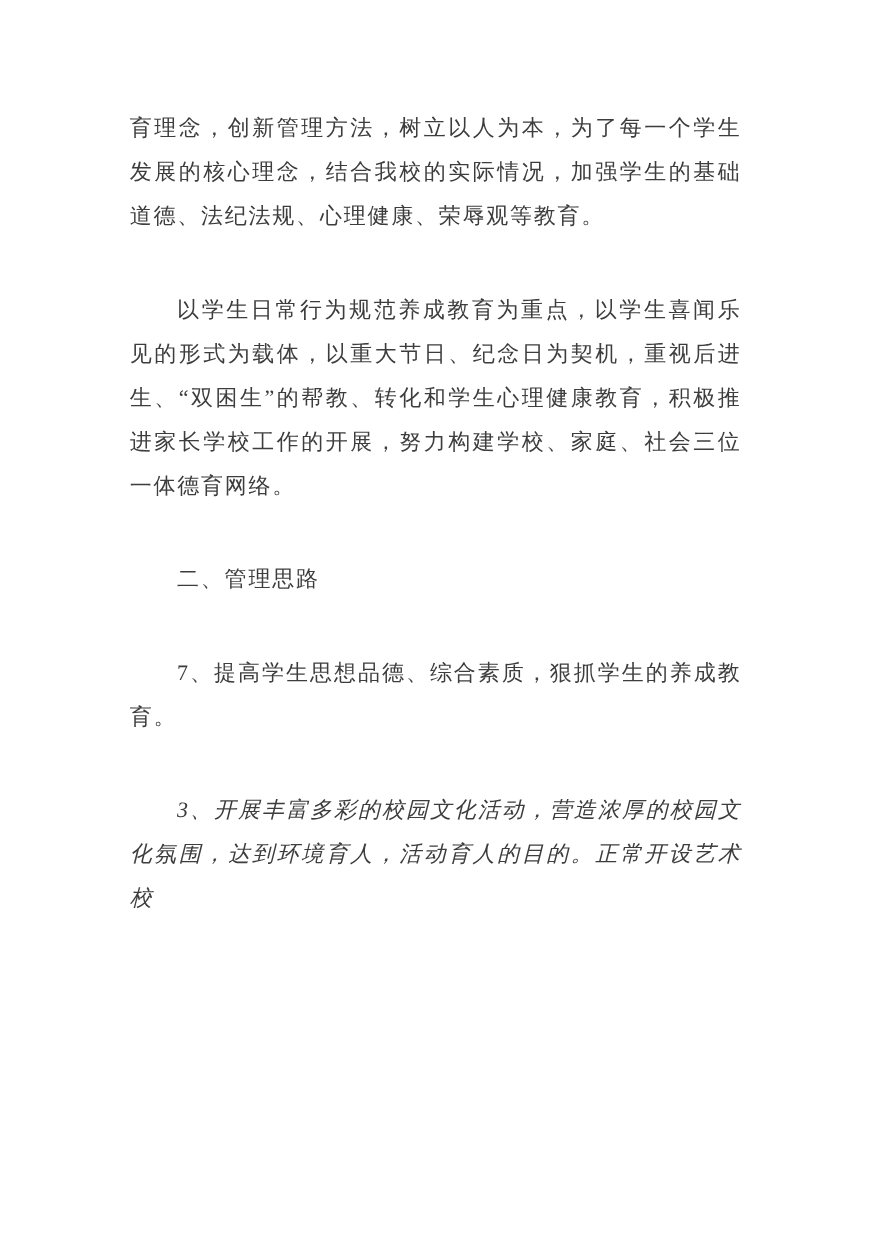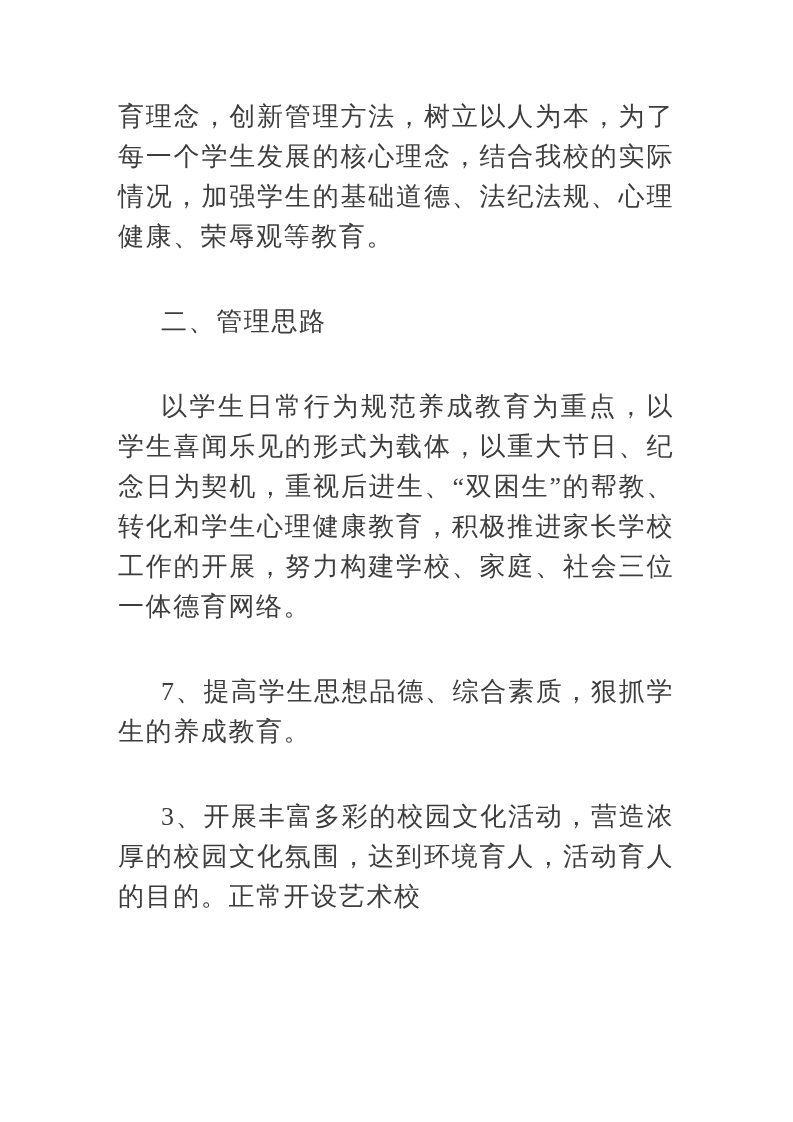--- a/index.html
+++ b/index.html
@@ -12,44 +12,45 @@
     width: 793px;
     height: 1122px;
     background: var(--page-bg, #ffffff);
     box-sizing: border-box;
     padding: 97px 119px 0 118px;
     overflow: hidden;
     font-family: "Liberation Serif", "DejaVu Serif", serif;
   }
   .doc p {
     margin: 0 0 45px 0;
-    font-size: 26px;
+    font-size: 20px;
     line-height: 40px;
     letter-spacing: 1.6px;
     color: var(--text-color, #3d3d3d);
     text-align: justify;
     word-break: break-all;
   }
   .doc p.indent {
     text-indent: 43px;
   }
   .doc p:last-child {
     margin-bottom: 0;
+    font-style: italic;
   }
 </style>
 </head>
 <body>
 
 <div class="page" style="--page-bg: #ffffff; --text-color: #3d3d3d;">
   <div class="doc">
     <p>育理念，创新管理方法，树立以人为本，为了每一个学生发展的核心理念，结合我校的实际情况，加强学生的基础道德、法纪法规、心理健康、荣辱观等教育。</p>
 
+    <p class="indent">以学生日常行为规范养成教育为重点，以学生喜闻乐见的形式为载体，以重大节日、纪念日为契机，重视后进生、“双困生”的帮教、转化和学生心理健康教育，积极推进家长学校工作的开展，努力构建学校、家庭、社会三位一体德育网络。</p>
+
     <p class="indent">二、管理思路</p>
-
-    <p class="indent">以学生日常行为规范养成教育为重点，以学生喜闻乐见的形式为载体，以重大节日、纪念日为契机，重视后进生、“双困生”的帮教、转化和学生心理健康教育，积极推进家长学校工作的开展，努力构建学校、家庭、社会三位一体德育网络。</p>
 
 
 
     <p class="indent">7、提高学生思想品德、综合素质，狠抓学生的养成教育。</p>
 
     <p class="indent">3、开展丰富多彩的校园文化活动，营造浓厚的校园文化氛围，达到环境育人，活动育人的目的。正常开设艺术校</p>
   </div>
 </div>
 
 </body></html>

